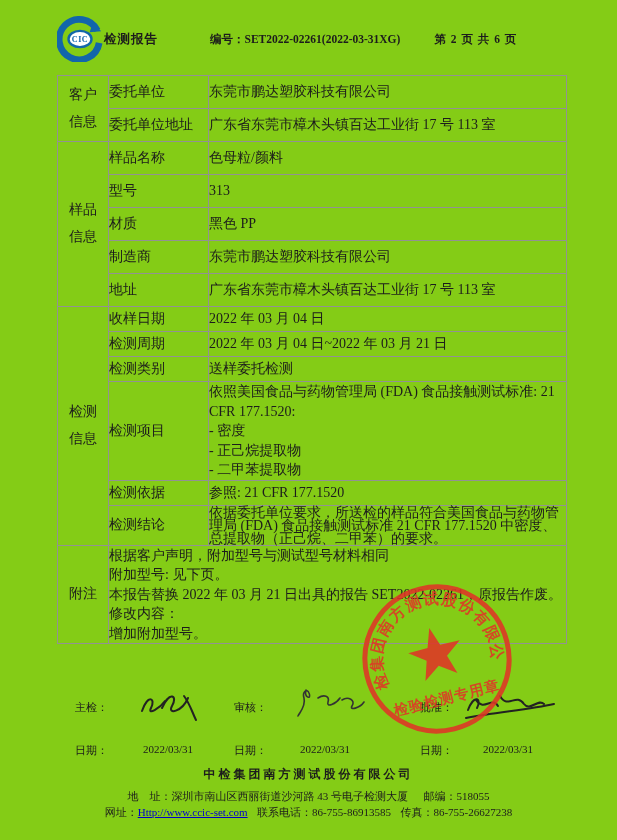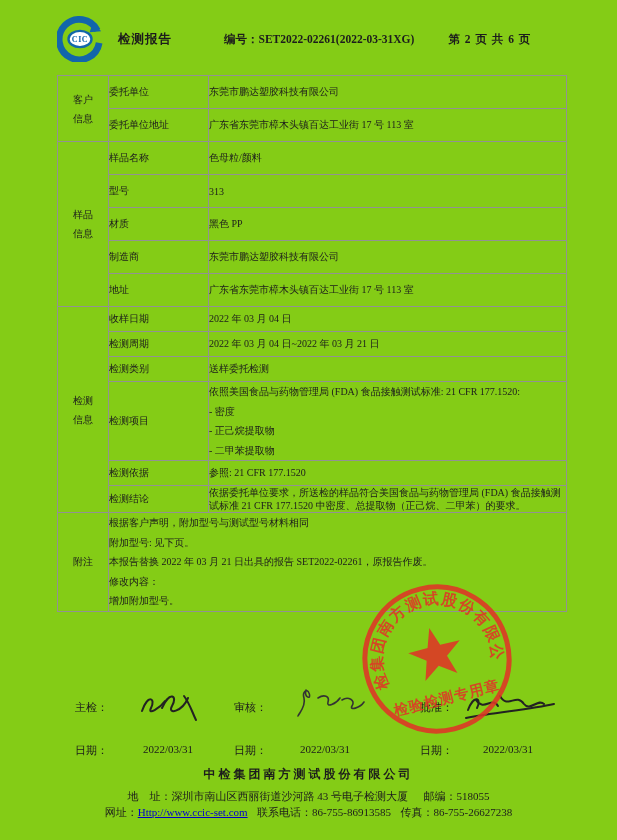--- a/index.html
+++ b/index.html
@@ -2,26 +2,26 @@
 <html><head>
 <meta charset="utf-8">
 <style>
   html,body{margin:0;padding:0;background:#ffffff;}
   .page{position:relative;width:617px;height:840px;background:#84cc16;overflow:hidden;
         font-family:"Liberation Serif","DejaVu Serif",serif;color:#1c1c1c;}
   
   .header{position:absolute;left:57px;top:16px;width:508px;height:46px;
           display:flex;align-items:center;}
   .logo{width:46px;height:46px;flex:0 0 46px;}
-  .doc-title{font-size:12.5px;font-weight:bold;margin-left:15px;letter-spacing:1px;}
+  .doc-title{font-size:12.5px;font-weight:bold;margin-left:1px;letter-spacing:1px;}
   .report-no{font-size:11.5px;font-weight:bold;margin-left:52px;white-space:nowrap;}
   .page-info{font-size:11.5px;font-weight:bold;margin-left:34px;white-space:nowrap;letter-spacing:1px;}
   
   table.report{position:absolute;left:57px;top:75px;border-collapse:collapse;table-layout:fixed;
-               width:508px;font-size:10px;padding-left:17px;}
+               width:508px;font-size:14px;padding-left:17px;}
   table.report td{border:1px solid #929292;padding:0;vertical-align:middle;}
   td.group{width:50px;text-align:center;}
   td.group .gtxt{display:inline-block;width:2.3em;word-break:break-all;line-height:1.9;text-align:center;}
   td.flabel{width:99px;padding-left:10px;}
   td.fvalue{width:357px;padding-left:12px;}
   tr.h33{height:33px;} tr.h25{height:25px;}
   td.multiline{padding-top:7px;padding-bottom:7px;line-height:19px;}
   td.wraptext{padding-top:6px;padding-bottom:6px;line-height:13px;padding-right:8px;}
   .note-line{line-height:19.5px;}
   td.notecell{padding:5px 8px 5px 12px;vertical-align:top;}

